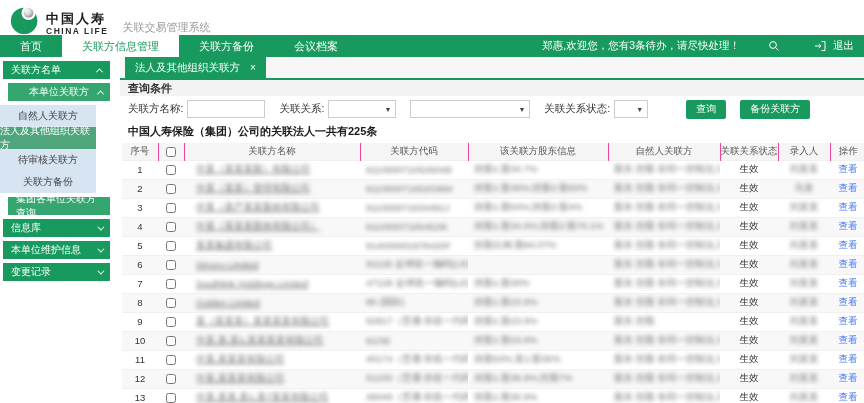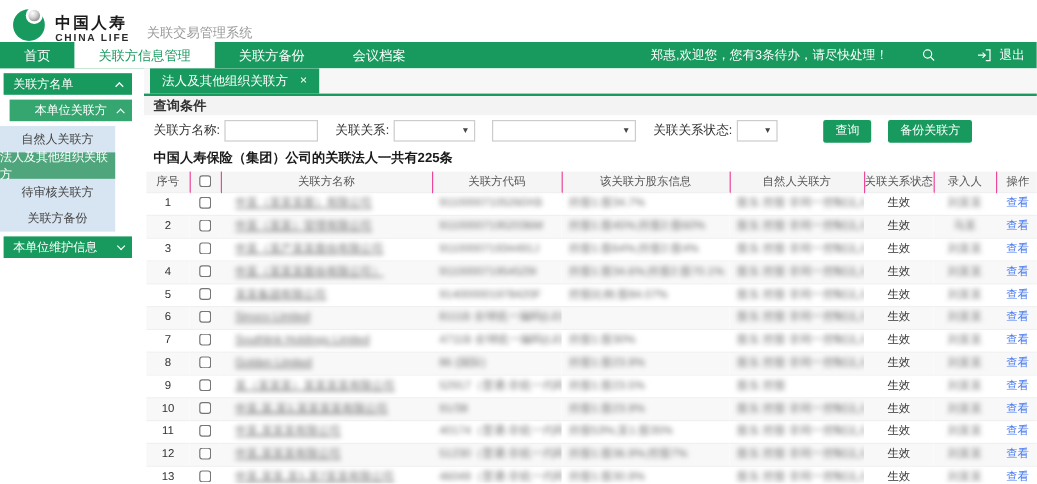--- a/index.html
+++ b/index.html
@@ -153,22 +153,33 @@
       <div class="side-item side-sub active">
         <span>法人及其他组织关联方</span>
       </div>
       <div class="side-item side-sub">
         <span>待审核关联方</span>
       </div>
       <div class="side-item side-sub">
         <span>关联方备份</span>
       </div>
     </div>
+    <div class="side-item side-group">
+      <span>集团各单位关联方查询</span>
+    </div>
+    <div class="side-item side-root">
+      <span>信息库</span>
+      <span class="chev down"></span>
+    </div>
     <div class="side-item side-root">
       <span>本单位维护信息</span>
+      <span class="chev down"></span>
+    </div>
+    <div class="side-item side-root">
+      <span>变更记录</span>
       <span class="chev down"></span>
     </div>
   </div>
 
   <div class="main">
     <div class="tabbar">
       <div class="tab">
         <span>法人及其他组织关联方</span>
         <span class="tab-close">×</span>
       </div>

